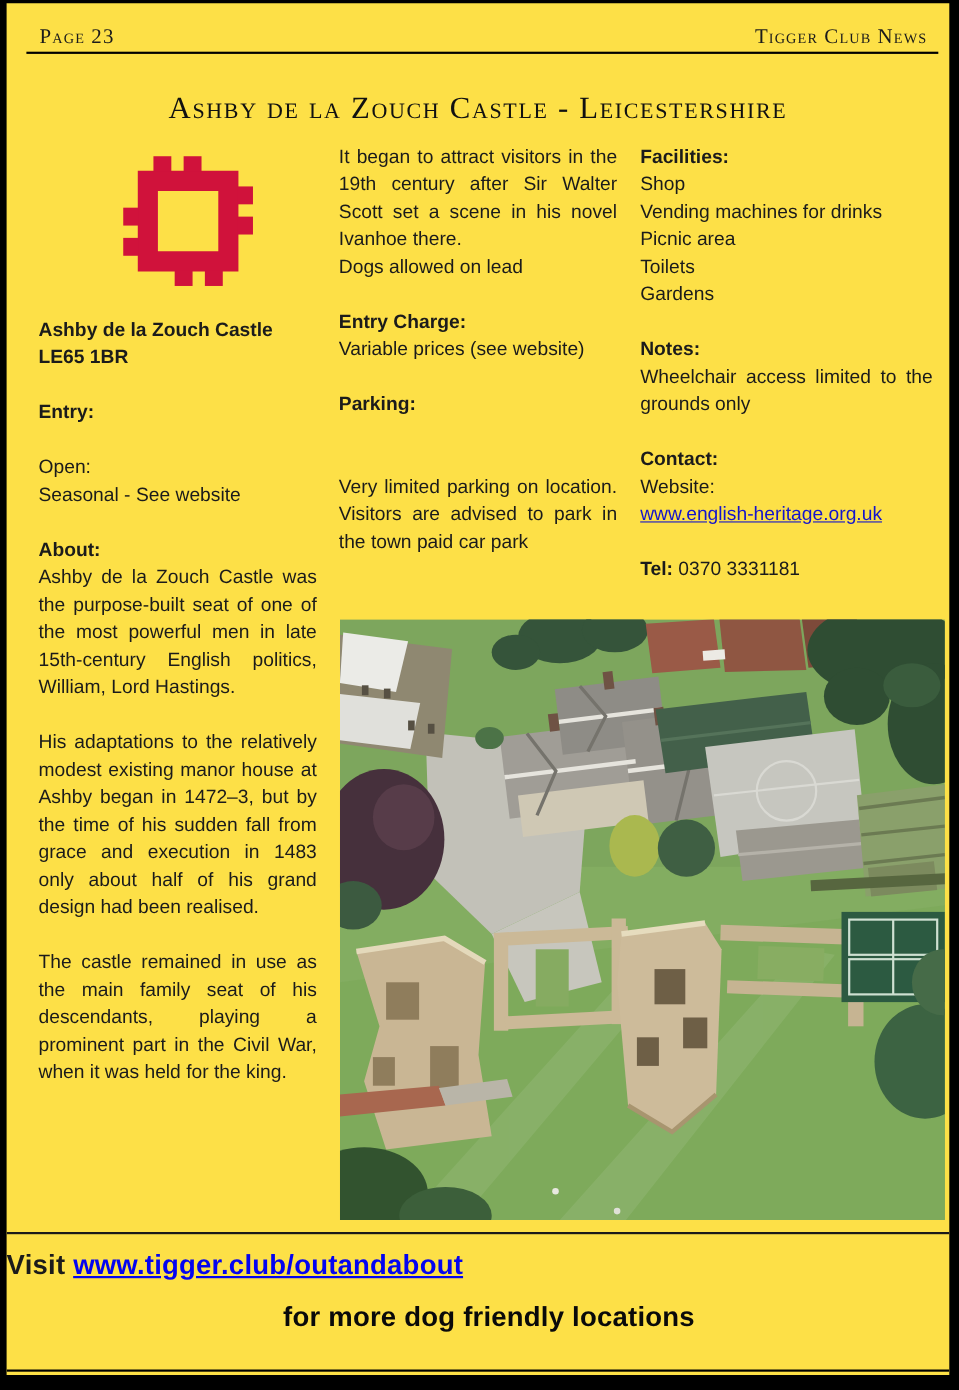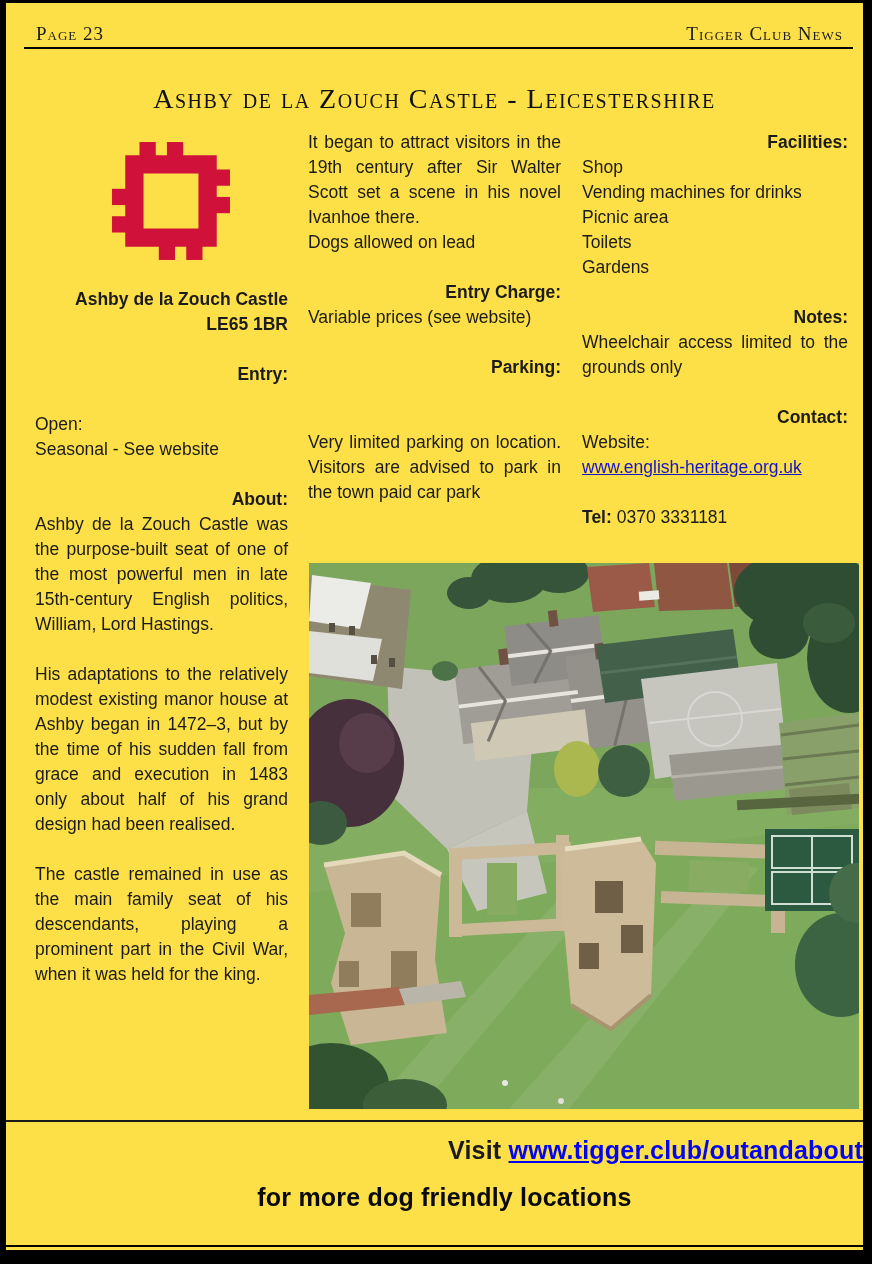--- a/index.html
+++ b/index.html
@@ -26,34 +26,34 @@
     position:absolute; left:0; width:857px; top:80px; text-align:center;
     font-family:"Liberation Serif", serif; font-variant:small-caps; font-weight:400;
     font-size:28px; letter-spacing:1.5px; color:#111;
   }
 
   .col { position:absolute; top:127px; font-size:17.5px; line-height:25px; }
   .col1 { left:29px;  width:253px; }
   .col2 { left:302px; width:253px; }
   .col3 { left:576px; width:266px; }
 
-  .bold { font-weight:700;text-align:right; }
+  .bold { font-weight:700; }
   .just { text-align:justify; }
   .gap  { height:25px; }
 
   .eh-logo-wrap { width:100%; text-align:center; padding:10px 0 18px 0; }
   .eh-logo-wrap svg { display:inline-block; margin-left:18px; }
 
   a.doclink { color:#1414cc; text-decoration:underline; cursor:pointer; }
 
   .photo-frame { position:absolute; left:303px; top:560px; width:550px; height:546px; overflow:hidden; }
   .photo-frame svg { display:block; width:550px; height:546px; }
 
   .footer-rule { position:absolute; left:0; right:0; top:1117px; height:2px; background:#1a1a1a; }
-  .footer-line1 { position:absolute; left:0; width:857px; top:1133px; text-align:right;
+  .footer-line1 { position:absolute; left:0; width:857px; top:1133px; text-align:left;
                   font-size:25px; font-weight:700; letter-spacing:0.2px; }
   .footer-line1 a { color:#0404f0; text-decoration:underline; cursor:pointer; }
   .footer-line2 { position:absolute; left:0; width:857px; top:1180px; text-align:center;
                   font-size:25px; font-weight:700; letter-spacing:0.2px; color:#0a0a0a;padding-left:20px; }
 </style>
 </head>
 <body>
 
 <div class="page">
 

